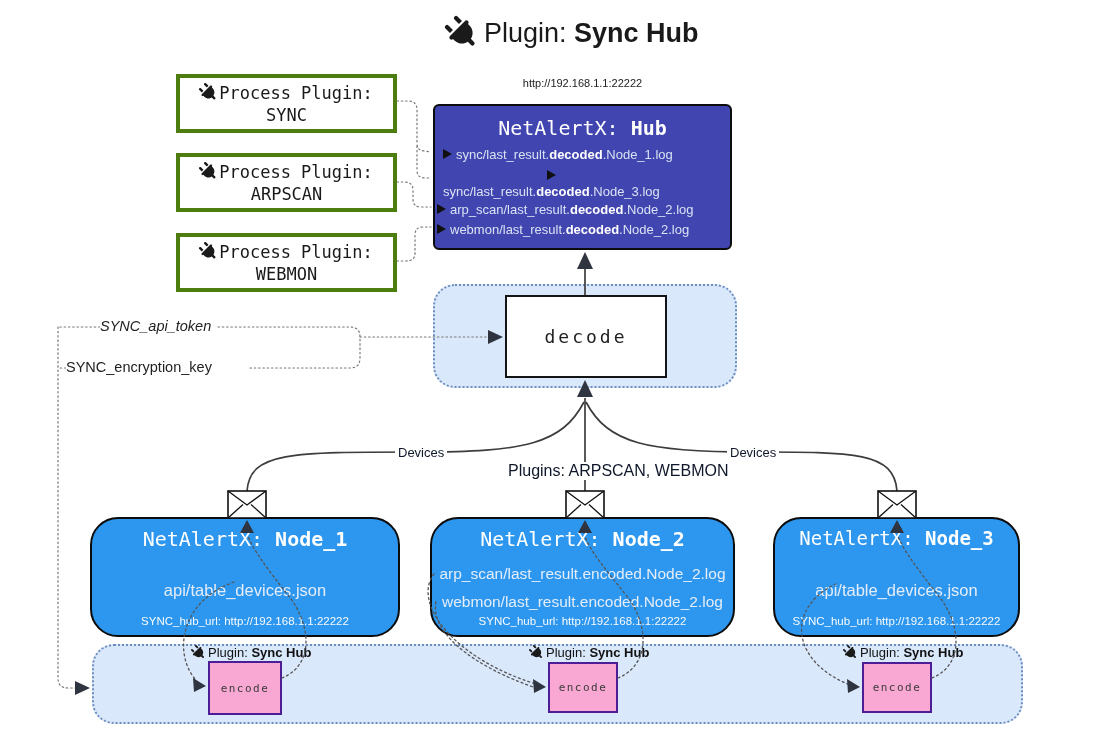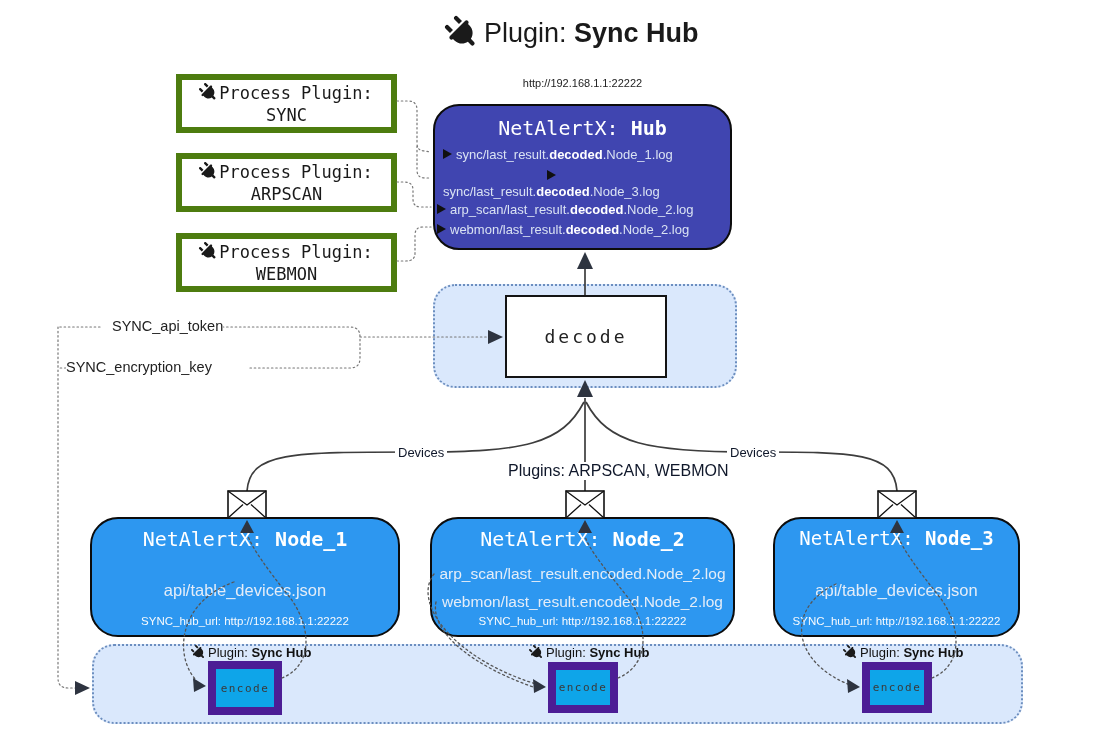--- a/index.html
+++ b/index.html
@@ -14,29 +14,29 @@
   .mono{font-family:"DejaVu Sans Mono",monospace;}
   .abs{position:absolute;}
 
   
   .title{left:447px;top:16px;display:flex;align-items:center;gap:7px;z-index:2;}
   .title .txt{font-size:27px;color:#1a1a1a;}
   .title b{font-weight:700;}
   .plug{transform:rotate(-45deg);flex:0 0 auto;}
 
   
-  .pbox{left:176px;width:221px;height:59px;background:#fff;border:6px solid #4d7c0f;z-index:2;
+  .pbox{left:176px;width:221px;height:59px;background:#fff;border:4px solid #4d7c0f;z-index:2;
         display:flex;flex-direction:column;justify-content:center;align-items:center;}
   .pbox .r1{display:flex;align-items:center;gap:2px;font-size:17px;color:#191919;}
   .pbox .r2{font-size:17px;color:#191919;margin-top:2px;}
 
   
   .huburl{left:433px;width:299px;top:77px;text-align:center;font-size:11px;color:#222;z-index:2;}
   .hub{left:433px;top:104px;width:299px;height:146px;background:var(--hub-fill);
-       border:2px solid #0c0c0c;border-radius:26px;z-index:2;}
+       border:2px solid #0c0c0c;border-radius:6px;z-index:2;}
   .hub .hname{position:absolute;left:0;right:0;top:10px;text-align:center;color:#fff;font-size:20px;}
   .hub .hname b{font-weight:700;}
   .hline{position:absolute;display:flex;align-items:center;gap:4px;height:20px;
          font-size:13px;color:var(--hub-text);white-space:nowrap;}
   .hline b{color:#fff;font-weight:700;}
   .tri-r{width:0;height:0;border-top:5px solid transparent;border-bottom:5px solid transparent;
          border-left:9px solid #101010;flex:0 0 auto;}
 
   
   .panel{background:var(--panel-fill);border:2px dotted var(--panel-border);border-radius:22px;z-index:1;}
@@ -53,21 +53,21 @@
   
   .node{background:var(--node-fill);border:2px solid #0c0c0c;border-radius:28px;z-index:2;top:517px;height:120px;}
   .node .nname{position:absolute;left:0;right:0;top:8px;text-align:center;color:#fff;font-size:20px;white-space:nowrap;}
   .node .nname b{font-weight:700;}
   .nfile{position:absolute;left:4px;right:4px;text-align:center;color:var(--node-text);
          font-size:15.5px;white-space:nowrap;}
   .nurl{position:absolute;left:0;right:0;bottom:8px;text-align:center;color:#f7fafd;font-size:11.5px;}
 
   
   .botbar{left:92px;top:644px;width:931px;height:80px;}
-  .enc{background:#0ea5e9;border:8px solid #4c1d95;z-index:3;display:flex;align-items:center;justify-content:center;
+  .enc{background:#f9a8d4;border:2px solid #4c1d95;z-index:3;display:flex;align-items:center;justify-content:center;
        font-size:11px;letter-spacing:1.5px;color:#3a3a3a;}
   .enclab{z-index:4;display:flex;align-items:center;gap:3px;font-size:13px;color:#111;white-space:nowrap;}
   .enclab b{font-weight:700;}
 
   .env{z-index:7;}
   svg.overlay{position:absolute;inset:0;z-index:5;pointer-events:none;}
 </style>
 </head>
 <body>
 
@@ -176,21 +176,21 @@
     </div>
     <div class="hline" style="top:113px;left:2px;">
       <span class="tri-r"></span>
       <span><span>webmon/last_result.</span><b>decoded</b><span>.Node_2.log</span></span>
     </div>
   </div>
 
   <div class="abs panel decpanel"></div>
   <div class="abs decode mono">decode</div>
 
-  <div class="abs seclab" style="left:112px;top:318px;">SYNC_api_token</div>
+  <div class="abs seclab" style="left:100px;top:318px;font-style:italic;">SYNC_api_token</div>
   <div class="abs seclab" style="left:66px;top:359px;">SYNC_encryption_key</div>
 
   <div class="abs edgelab" style="left:395px;top:445px;">Devices</div>
   <div class="abs edgelab" style="left:727px;top:445px;">Devices</div>
   <div class="abs edgelab" style="left:505px;top:462px;font-size:16px;">Plugins: ARPSCAN, WEBMON</div>
 
   <div class="abs node" style="left:90px;width:310px;padding-left:40px;">
     <div class="nname mono"><span>NetAlertX:</span>&nbsp;<b>Node_1</b></div>
     <div class="nfile" style="top:62px;font-size:16.5px;">api/table_devices.json</div>
     <div class="nurl">SYNC_hub_url: http://192.168.1.1:22222</div>

